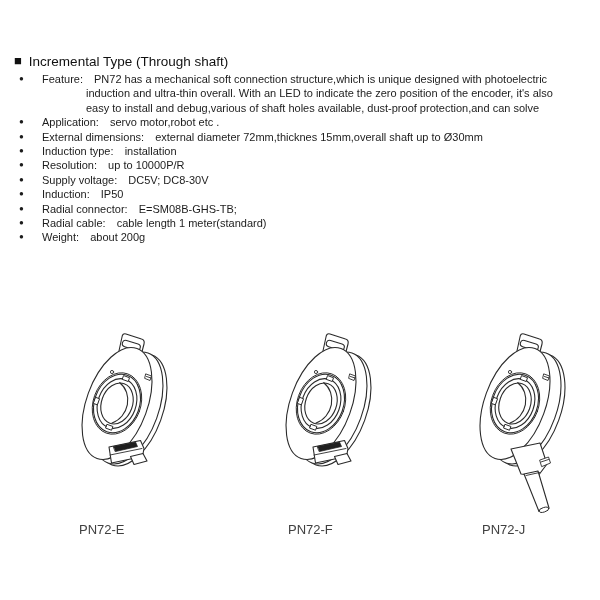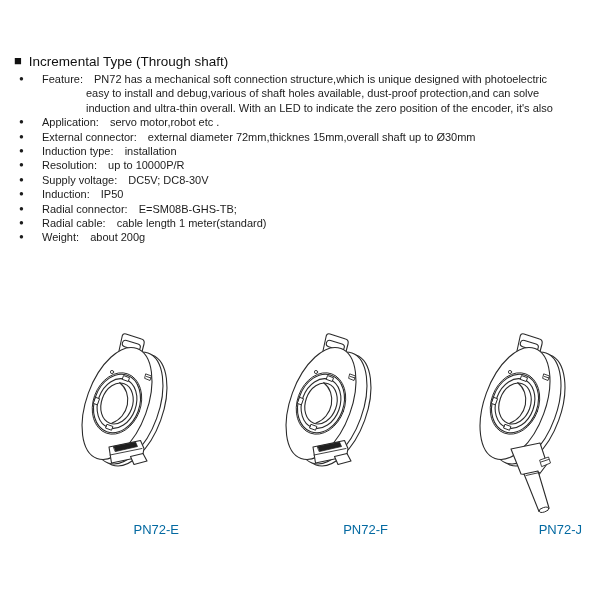--- a/index.html
+++ b/index.html
@@ -32,22 +32,22 @@
   .enc3 { left:465px; }
   .s path, .s ellipse, .s rect, .s circle, .s line {
     stroke:#2b2b2b; stroke-width:2.2; stroke-linejoin:round; stroke-linecap:round; fill:none;
   }
   .s .w   { fill:#ffffff; }
   .s .drk { fill:#1f1f1f; stroke:#1f1f1f; stroke-width:1.5; }
   .s .clip{ stroke-width:1.8; }
   .s .thin{ stroke-width:1.8; }
 
   .model {
-    position:absolute; top:522px; width:100px; text-align:right;
-    font-size:13px; color:#0369a1;
+    position:absolute; top:522px; width:100px; text-align:left;
+    font-size:13px; color:#404040;
   }
   .model1 { left:79px; }
   .model2 { left:288px; }
   .model3 { left:482px; }
 </style>
 </head>
 <body>
 
 <div class="doc">
 
@@ -56,34 +56,34 @@
     <span>Incremental Type (Through shaft)</span>
   </div>
 
   <div class="specs">
     <div class="ln">
       <span class="blt">●</span>
       <span>Feature:</span>
       <span class="val">PN72 has a mechanical soft connection structure,which is unique designed with photoelectric</span>
     </div>
     <div class="ln cont">
+      <span>induction and ultra-thin overall. With an LED to indicate the zero position of the encoder, it's also</span>
+    </div>
+    <div class="ln cont">
       <span>easy to install and debug,various of shaft holes available, dust-proof protection,and can solve</span>
-    </div>
-    <div class="ln cont">
-      <span>induction and ultra-thin overall. With an LED to indicate the zero position of the encoder, it's also</span>
     </div>
 
     <div class="ln">
       <span class="blt">●</span>
       <span>Application:</span>
       <span class="val">servo motor,robot etc .</span>
     </div>
     <div class="ln">
       <span class="blt">●</span>
-      <span>External connector:</span>
+      <span>External dimensions:</span>
       <span class="val">external diameter 72mm,thicknes 15mm,overall shaft up to Ø30mm</span>
     </div>
     <div class="ln">
       <span class="blt">●</span>
       <span>Induction type:</span>
       <span class="val">installation</span>
     </div>
     <div class="ln">
       <span class="blt">●</span>
       <span>Resolution:</span>

